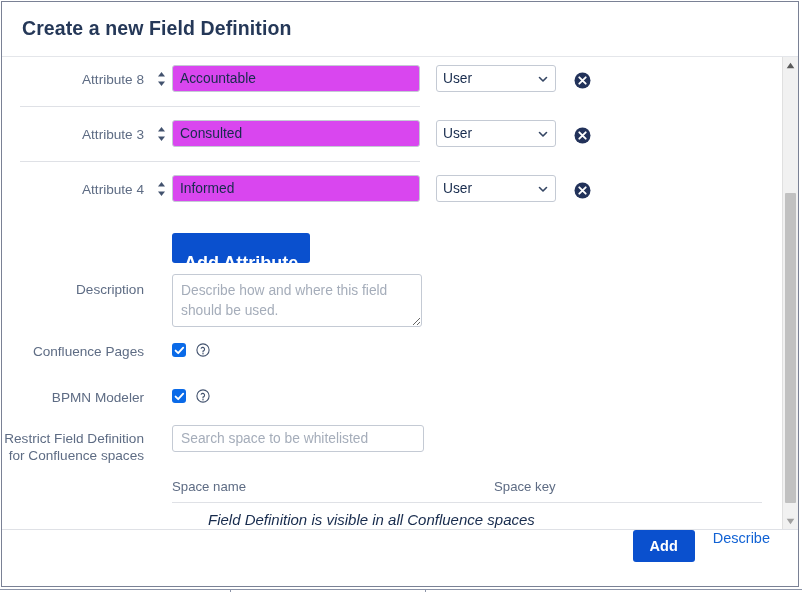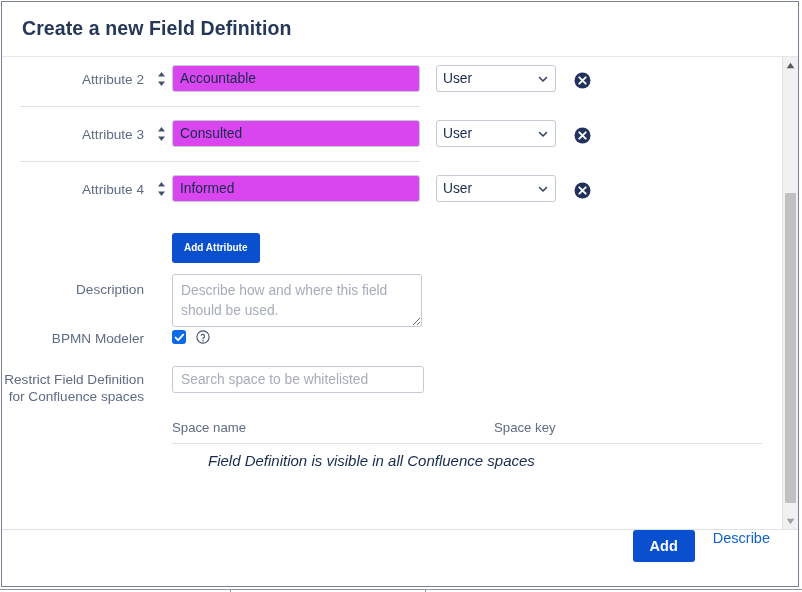--- a/index.html
+++ b/index.html
@@ -193,23 +193,23 @@
   }
 
   
   .btn-primary {
     background: #0a50ce;
     color: #ffffff;
     border: none;
     border-radius: 3px;
     font-family: "Liberation Sans", sans-serif;
     font-weight: 700;
-    font-size: 10px;
-    cursor: pointer;
-    padding: 0 12px;
+    font-size: 18px;
+    cursor: pointer;
+    padding: 15px 12px;
     height: 30px;
     line-height: 30px;
   }
   #add-attribute-row { margin-top: 3px; }
   #add-attribute-row .form-control { padding-left: 18px; }
 
   
   #description-row { margin-top: 11px; }
   #description-row .form-label { padding-top: 8px; }
   #description-row .form-control { padding-left: 18px; }
@@ -225,21 +225,21 @@
     color: #a5adba;
     background: #ffffff;
     resize: vertical;
     outline: none;
     line-height: 1.42;
     overflow: hidden;
   }
   .textarea::placeholder { color: #a5adba; }
 
   
-  .check-row { margin-top: 0; height: 33px; }
+  .check-row { margin-top: 13px; height: 33px; }
   .check-row .form-label { padding-top: 4px; }
   .check-row .form-control { padding-left: 18px; align-items: center; }
   .checkbox {
     width: 14px;
     height: 14px;
     border-radius: 3px;
     background: #0a6ae8;
     display: flex;
     align-items: center;
     justify-content: center;
@@ -384,21 +384,21 @@
   <div id="modal-header">
     <div id="modal-title">Create a new Field Definition</div>
   </div>
 
   <div id="modal-body-wrap">
     <div id="modal-body">
 
       <div id="attributes-list">
 
         <div class="form-row attr-row">
-          <div class="form-label">Attribute 2</div>
+          <div class="form-label">Attribute 8</div>
           <div class="form-control">
             <div class="attr-fields">
               <div class="drag-handle">
                 <svg width="11" height="18" viewBox="0 0 11 18">
                   <path d="M5.5 2 L9 6.5 L2 6.5 Z" fill="#42526e"></path>
                   <path d="M5.5 16 L9 11.5 L2 11.5 Z" fill="#42526e"></path>
                 </svg>
               </div>
               <input class="text-input" type="text" value="Accountable" style="">
               <div class="type-select">
@@ -482,20 +482,37 @@
         </div>
       </div>
 
       <div class="form-row" id="description-row">
         <div class="form-label">Description</div>
         <div class="form-control">
           <textarea class="textarea" placeholder="Describe how and where this field should be used." style=""></textarea>
         </div>
       </div>
 
+      <div class="form-row check-row" style="margin-top:13px;">
+        <div class="form-label">Confluence Pages</div>
+        <div class="form-control">
+          <div class="checkbox">
+            <svg width="11" height="11" viewBox="0 0 11 11">
+              <path d="M1.6 5.6 L4.2 8.2 L9.2 2.7" stroke="#ffffff" stroke-width="1.9" fill="none" stroke-linecap="round" stroke-linejoin="round"></path>
+            </svg>
+          </div>
+          <div class="help-icon">
+            <svg width="14" height="14" viewBox="0 0 14 14">
+              <circle cx="7" cy="7" r="6.1" fill="none" stroke="#42526e" stroke-width="1.1"></circle>
+              <path d="M5.2 5.2 A1.85 1.85 0 1 1 7 8.1 L7 8.9" fill="none" stroke="#42526e" stroke-width="1.1" stroke-linecap="round"></path>
+              <circle cx="7" cy="10.7" r="0.72" fill="#42526e"></circle>
+            </svg>
+          </div>
+        </div>
+      </div>
 
       <div class="form-row check-row">
         <div class="form-label">BPMN Modeler</div>
         <div class="form-control">
           <div class="checkbox">
             <svg width="11" height="11" viewBox="0 0 11 11">
               <path d="M1.6 5.6 L4.2 8.2 L9.2 2.7" stroke="#ffffff" stroke-width="1.9" fill="none" stroke-linecap="round" stroke-linejoin="round"></path>
             </svg>
           </div>
           <div class="help-icon">

